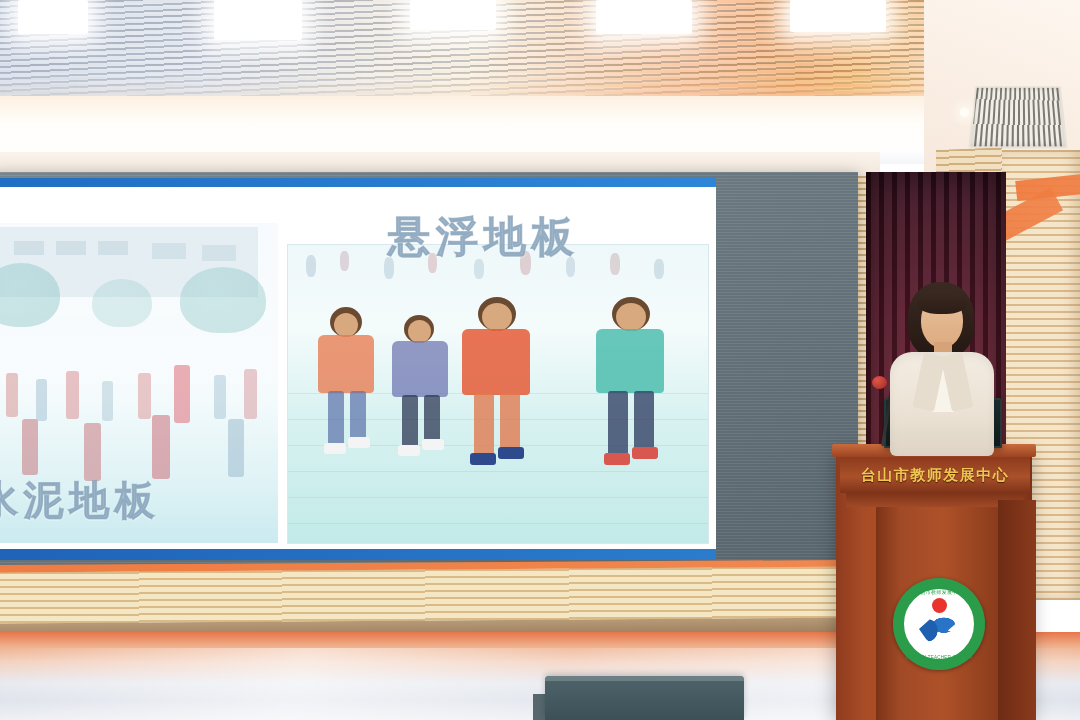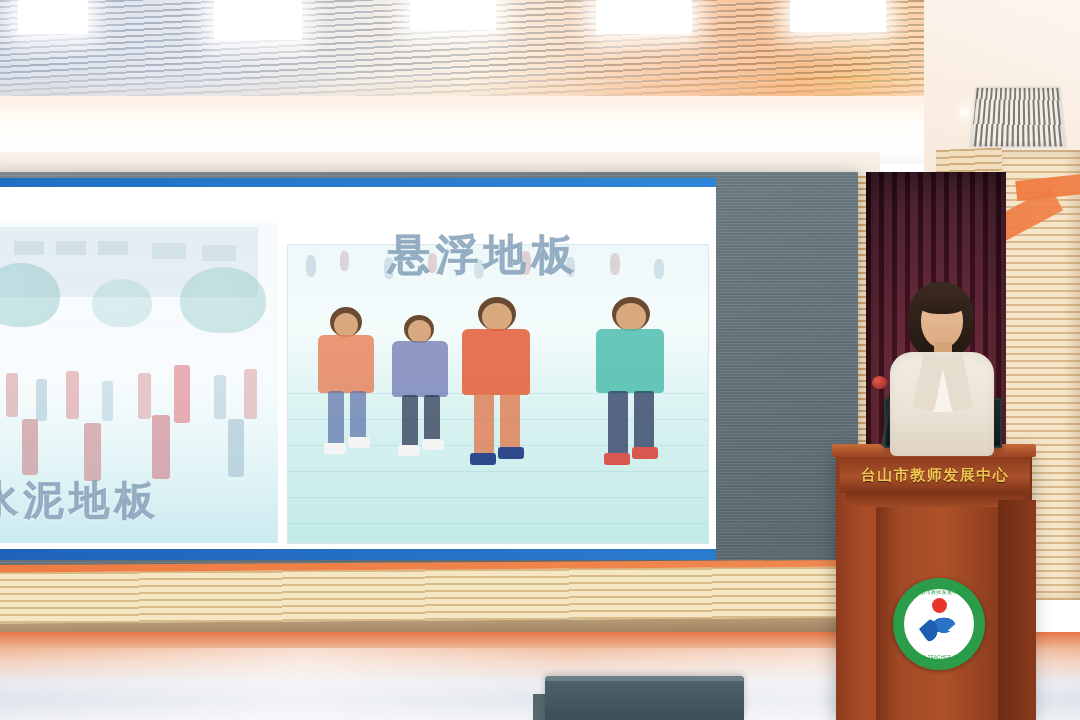--- a/index.html
+++ b/index.html
@@ -146,21 +146,21 @@
   .c-head { position:absolute; border-radius:50%; background:#6b4a32; }
   .c-face { position:absolute; border-radius:50%; background:#d8a87e; }
   .c-body { position:absolute; border-radius:6px 6px 4px 4px; }
   .c-legs { position:absolute; border-radius:3px; }
   .c-shoe { position:absolute; border-radius:3px; }
 
   
   .cap { position:absolute; color:#9fb8cd; letter-spacing:.14em;
     font-weight:700; text-shadow:0 1px 2px rgba(255,255,255,.9);
     -webkit-text-stroke:1px rgba(120,150,175,.55); opacity:.92; }
-  .cap-title { top:40px; left:396px; font-size:42px; }
+  .cap-title { top:22px; left:396px; font-size:42px; }
   .cap-left  { left:-14px; top:286px; font-size:40px; }
 
   
   .wain-orange { position:absolute; left:-8px; top:562px; width:1010px; height:9px;
     background:linear-gradient(to right,#ef7c42,#f08a52); transform:skewY(-.35deg); }
   .wainscot { position:absolute; left:-8px; top:569px; width:1010px; height:58px;
     background:repeating-linear-gradient(to bottom,
       #d9bb8a 0px, #d9bb8a 2px, #f5e7c4 2px, #f5e7c4 7px);
     transform:skewY(-.4deg); }
   .skirting { position:absolute; left:-8px; top:620px; width:1010px; height:16px;

